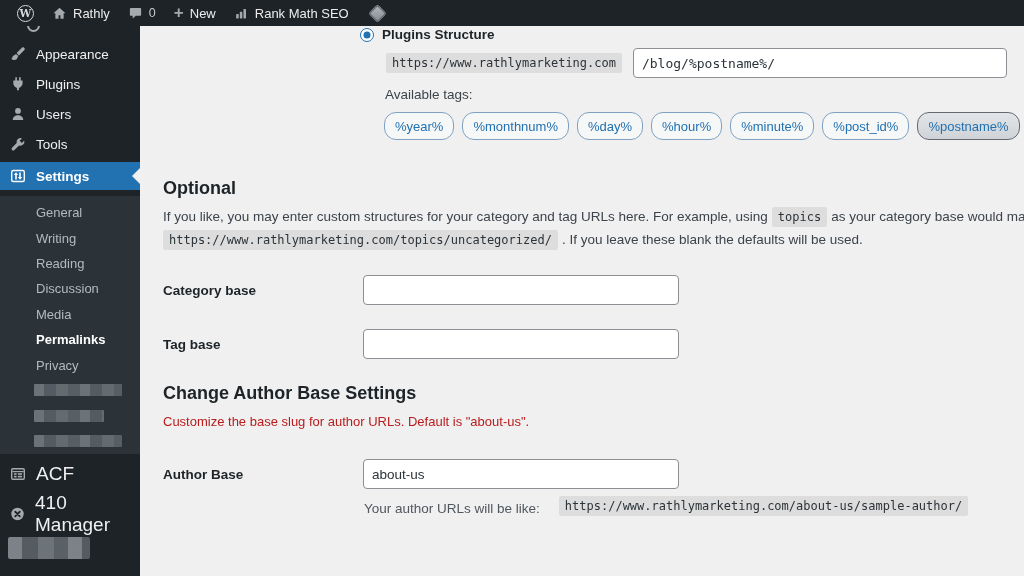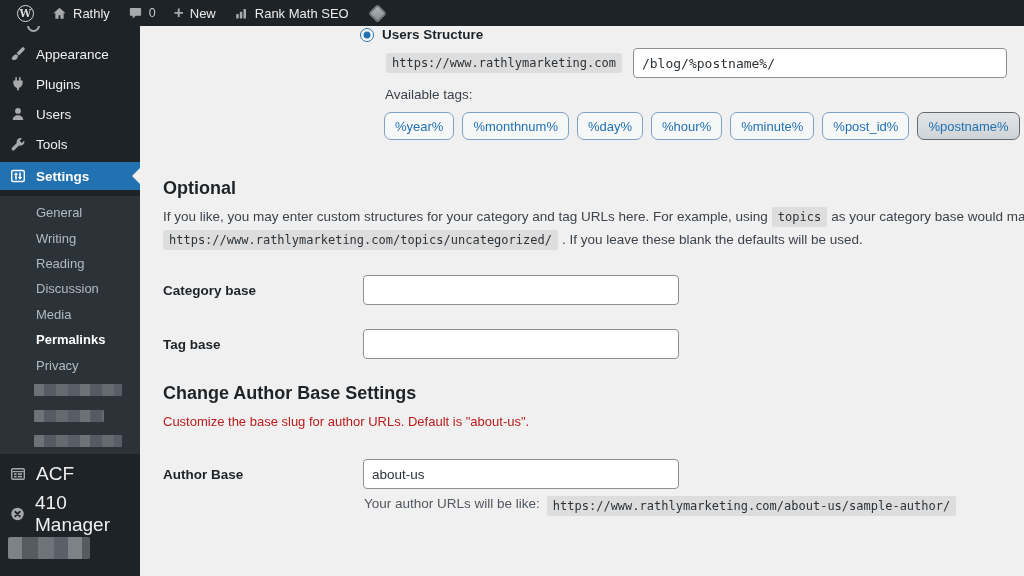--- a/index.html
+++ b/index.html
@@ -101,31 +101,31 @@
   .radio-label { font-size:13.5px; font-weight:600; color:#1d2327; }
   .cs-input-row { left:246px; top:22px; display:flex; align-items:center; gap:11px; }
   .text-input {
     height:30px; background:#fff; border:1px solid #8c8f94; border-radius:4px;
     padding:0 8px; font-size:13.5px; color:#2c3338; outline:none;
   }
   .mono-input { font-family:"DejaVu Sans Mono", monospace; font-size:13px; }
   .tags-label { left:245px; top:61px; font-size:13.5px; }
   .tags-row { left:244px; top:86px; display:flex; gap:8px; white-space:nowrap; }
   .tag-btn {
-    height:28px; padding:0 10px; border:1px solid #7fa1c2; border-radius:7px;
+    height:28px; padding:0 10px; border:1px solid #7fa1c2; border-radius:12px;
     background:#f6f7f7; color:#2271b1; font-size:13px;
     font-family:"Liberation Sans", sans-serif; cursor:pointer; white-space:nowrap;
   }
   .tag-btn.selected { background:linear-gradient(#e3e5e8,#cfd3d7); border-color:#646970; }
   .h2 { font-size:18px; font-weight:700; color:#1d2327; }
   .para-line { white-space:nowrap; font-size:13.5px; color:#3c434a; }
   .para-line .inline-code { margin:0 4px; }
   .field-label { font-size:13.5px; font-weight:600; color:#1d2327; }
   .desc { font-size:13px; color:#b91c1c; }
-  .help-line { display:flex; align-items:flex-start; gap:7px; font-size:13.5px; color:#50575e; white-space:nowrap; }
+  .help-line { display:flex; align-items:flex-end; gap:19px; font-size:13.5px; color:#50575e; white-space:nowrap; }
   .save-btn {
     left:23px; top:517px; height:27px; padding:0 13px;
     background:#2271b1; color:#fff; border:1px solid #2271b1; border-radius:3px;
     font-size:13px; font-family:"Liberation Sans", sans-serif; cursor:pointer;
   }
 </style>
 </head>
 <body>
 
 <div class="admin-bar">
@@ -258,21 +258,21 @@
     <span>410 Manager</span>
   </div>
 
   <div class="redacted-bottom"></div>
 </div>
 
 <div class="content">
 
   <div class="abs radio-row">
     <span class="radio-dot"></span>
-    <span class="radio-label">Users Structure</span>
+    <span class="radio-label">Plugins Structure</span>
   </div>
 
   <div class="abs cs-input-row">
     <code class="code-chip">https://www.rathlymarketing.com</code>
     <input class="text-input mono-input" style="width: 374px;" type="text" value="/blog/%postname%/">
   </div>
 
   <div class="abs tags-label">Available tags:</div>
 
   <div class="abs tags-row">

